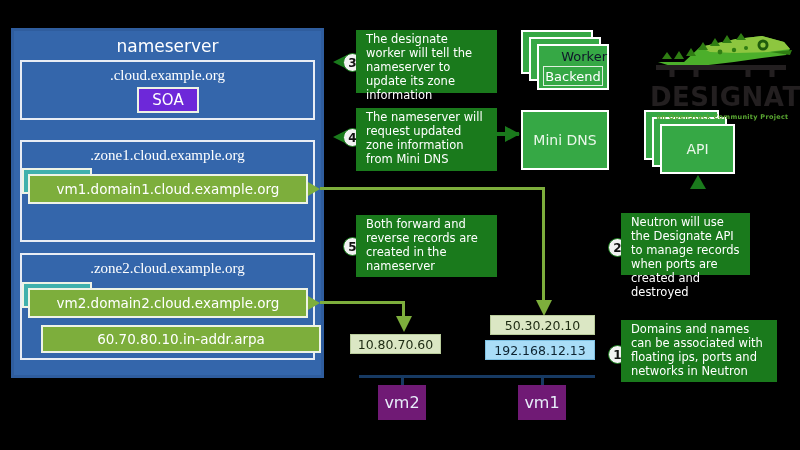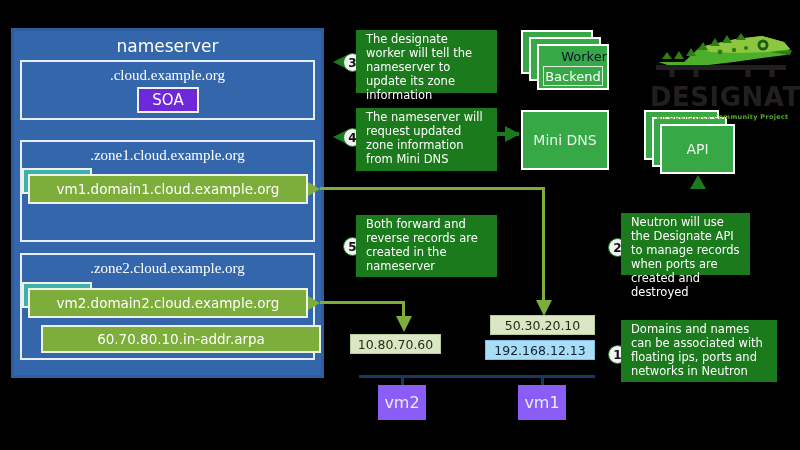--- a/index.html
+++ b/index.html
@@ -37,21 +37,21 @@
        display:flex;align-items:center;justify-content:center;font-size:14px;}
   .svc-ghost{background:#36a845;border:2px solid #ffffff;}
   .backend{background:#36a845;border:1.6px solid #dff0df;color:#fff;
            font-size:13px;display:flex;align-items:center;justify-content:center;}
 
   
   .ip-float{background:#dbe7c4;border:1.5px solid #b9cc9b;color:#1d2a12;
             font-size:12.5px;display:flex;align-items:center;justify-content:center;}
   .ip-fixed{background:#a9ddf7;border:1.5px solid #7fc2e3;color:#0d2330;
             font-size:12.5px;display:flex;align-items:center;justify-content:center;}
-  .vm{background:#8b5cf6;color:#e7eefa;font-size:16px;
+  .vm{background:#701a75;color:#e7eefa;font-size:16px;
       display:flex;align-items:center;justify-content:center;}
   .netline{background:#173a63;}
 
   
   .ln{background:#7dae3c;}
   .tri{width:0;height:0;}
 
   
   .logo-word{color:#231f20;font-size:26px;font-weight:bold;letter-spacing:.5px;
              font-family:"DejaVu Sans","Liberation Sans",sans-serif;}

